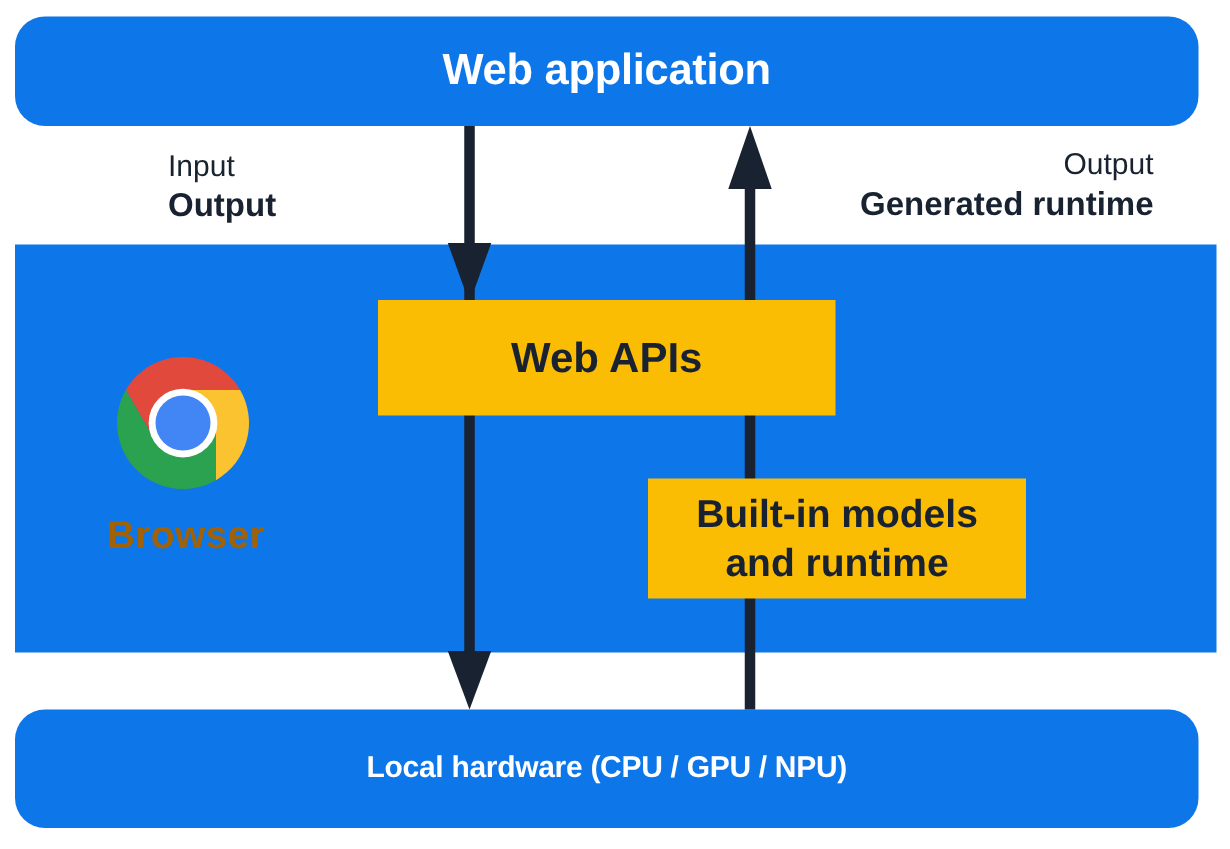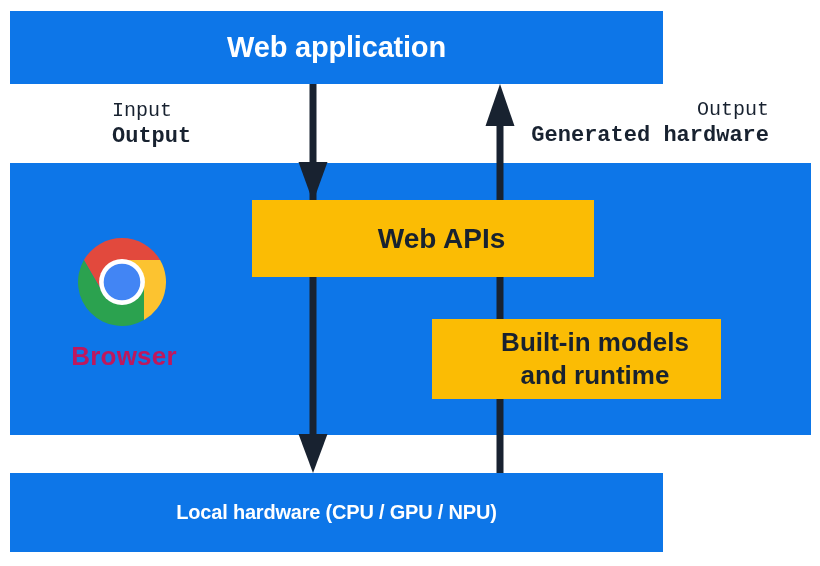--- a/index.html
+++ b/index.html
@@ -3,83 +3,84 @@
 <meta charset="utf-8">
 <title>Diagram</title>
 <style>
   html,body { margin:0; padding:0; background:#fff; }
   .canvas {
     position:relative; width:820px; height:566px; background:#fff;
     font-family:"Liberation Sans", sans-serif; overflow:hidden;
     -webkit-font-smoothing:antialiased;
   }
   .bar {
-    position:absolute; left:10px; width:653px;
+    position:absolute; left:10px; width:789px;
     background:var(--blue,#0d76e8);
     display:flex; align-items:center; justify-content:center;
     z-index:1;
+    border-radius:20px;
   }
   .bar-top { top:11px; height:73px; }
   .bar-bottom { top:473px; height:79px; }
   .bar-label {
     color:#fff; font-weight:700; letter-spacing:-0.2px;
   }
   .bar-top .bar-label { font-size:29px; }
   .bar-bottom .bar-label { font-size:20px; }
 
   .panel-middle {
     position:absolute; left:10px; top:163px; width:801px; height:272px;
     background:var(--blue,#0d76e8); z-index:1;
   }
 
-  .io { position:absolute; z-index:2; color:var(--navy,#182230);font-family:Liberation Mono, monospace; }
+  .io { position:absolute; z-index:2; color:var(--navy,#182230); }
   .io-left  { left:112px; top:99px; text-align:left; }
   .io-right { right:51px; top:98px; text-align:right; }
   .io-title { font-size:20px; font-weight:400; line-height:24px; }
   .io-value { font-size:22px; font-weight:700; line-height:27px; }
 
   .arrows { position:absolute; left:0; top:0; z-index:2; pointer-events:none; }
   .arrow-shape { fill:var(--navy,#182230); }
 
   .ybox {
     position:absolute; background:var(--yellow,#fbbc04);
     display:flex; flex-direction:column; align-items:center; justify-content:center;
-    z-index:3; color:var(--navy,#182230); font-weight:700; text-align:right;padding-left:37px;
+    z-index:3; color:var(--navy,#182230); font-weight:700; text-align:right;
   }
   .ybox-webapis { left:252px; top:200px; width:305px; height:77px; font-size:28px; }
   .ybox-builtin { left:432px; top:319px; width:252px; height:80px; font-size:26px; line-height:33px; }
 
   .browser-group { position:absolute; left:0; top:0; z-index:3; }
   .chrome-logo { position:absolute; left:78px; top:238px; width:88px; height:88px; }
   .chrome-red    { fill:var(--chrome-red,#e2493d); }
   .chrome-yellow { fill:var(--chrome-yellow,#fcc330); }
   .chrome-green  { fill:var(--chrome-green,#2ba24f); }
   .chrome-ring   { fill:#ffffff; }
   .chrome-center { fill:var(--chrome-blue,#4285f4); }
   .browser-label {
     position:absolute; left:44px; top:341px; width:160px; text-align:center;
-    color:#be185d; font-size:26px; font-weight:700; letter-spacing:0.2px;
+    color:#a16207; font-size:26px; font-weight:700; letter-spacing:0.2px;
   }
 </style>
 </head>
 <body>
 
 <div class="canvas">
 
   <div class="bar bar-top">
     <span class="bar-label">Web application</span>
   </div>
 
   <div class="io io-left">
     <div class="io-title">Input</div>
     <div class="io-value">Output</div>
   </div>
   <div class="io io-right">
     <div class="io-title">Output</div>
-    <div class="io-value">Generated hardware</div>
+    <div class="io-value">Generated runtime</div>
   </div>
 
   <div class="panel-middle"></div>
 
   <div class="bar bar-bottom">
     <span class="bar-label">Local hardware (CPU / GPU / NPU)</span>
   </div>
 
   <svg class="arrows" width="820" height="566" viewBox="0 0 820 566">
     <g>

